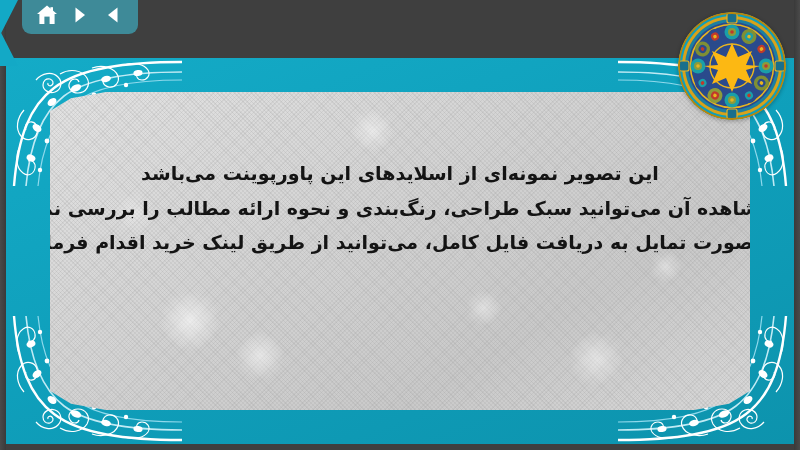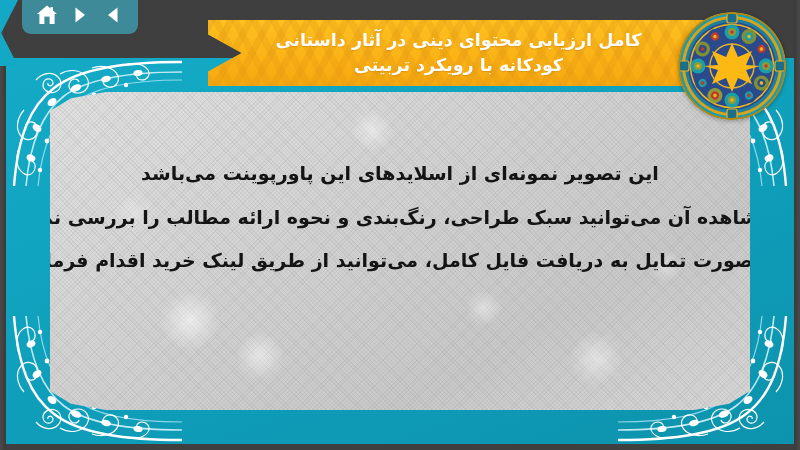--- a/index.html
+++ b/index.html
@@ -149,21 +149,21 @@
   .co-tr { right:0; top:0; transform:scaleX(-1); }
   .co-bl { left:0; bottom:0; transform:scaleY(-1); }
   .co-br { right:0; bottom:0; transform:scale(-1,-1); }
 
   
   .content {
     position:absolute;
     left:0; right:0; top:68px;
     display:flex; flex-direction:column;
     align-items:center;
-    gap:16px;
+    gap:7px;
     z-index:15;
     pointer-events:none;
   }
   .line {
     color:#141414;
     font-size:19px;
     font-weight:700;
     line-height:1.46;
     white-space:nowrap;
     text-align:center;
@@ -298,27 +298,20 @@
       <div class="content">
         <div class="line">این تصویر نمونه‌ای از اسلایدهای این پاورپوینت می‌باشد</div>
         <div class="line">با مشاهده آن می‌توانید سبک طراحی، رنگ‌بندی و نحوه ارائه مطالب را بررسی نمایید</div>
         <div class="line">در صورت تمایل به دریافت فایل کامل، می‌توانید از طریق لینک خرید اقدام فرمایید</div>
       </div>
 
     </div>
   </div>
 
   <div class="banner-tail"></div>
-  <div class="banner">
-    <div class="banner-bg"></div>
-    <div class="banner-title">
-      <span>کامل ارزیابی محتوای دینی در آثار داستانی</span>
-      <span>کودکانه با رویکرد تربیتی</span>
-    </div>
-  </div>
   <div class="banner-tail-dark"></div>
 
   <div class="medallion">
     <svg viewBox="0 0 108 108" xmlns="http://www.w3.org/2000/svg">
       <defs>
         <clipPath id="mclip">
             <circle cx="54" cy="54" r="54"></circle>
           </clipPath>
       </defs>
       <g clip-path="url(#mclip)">

